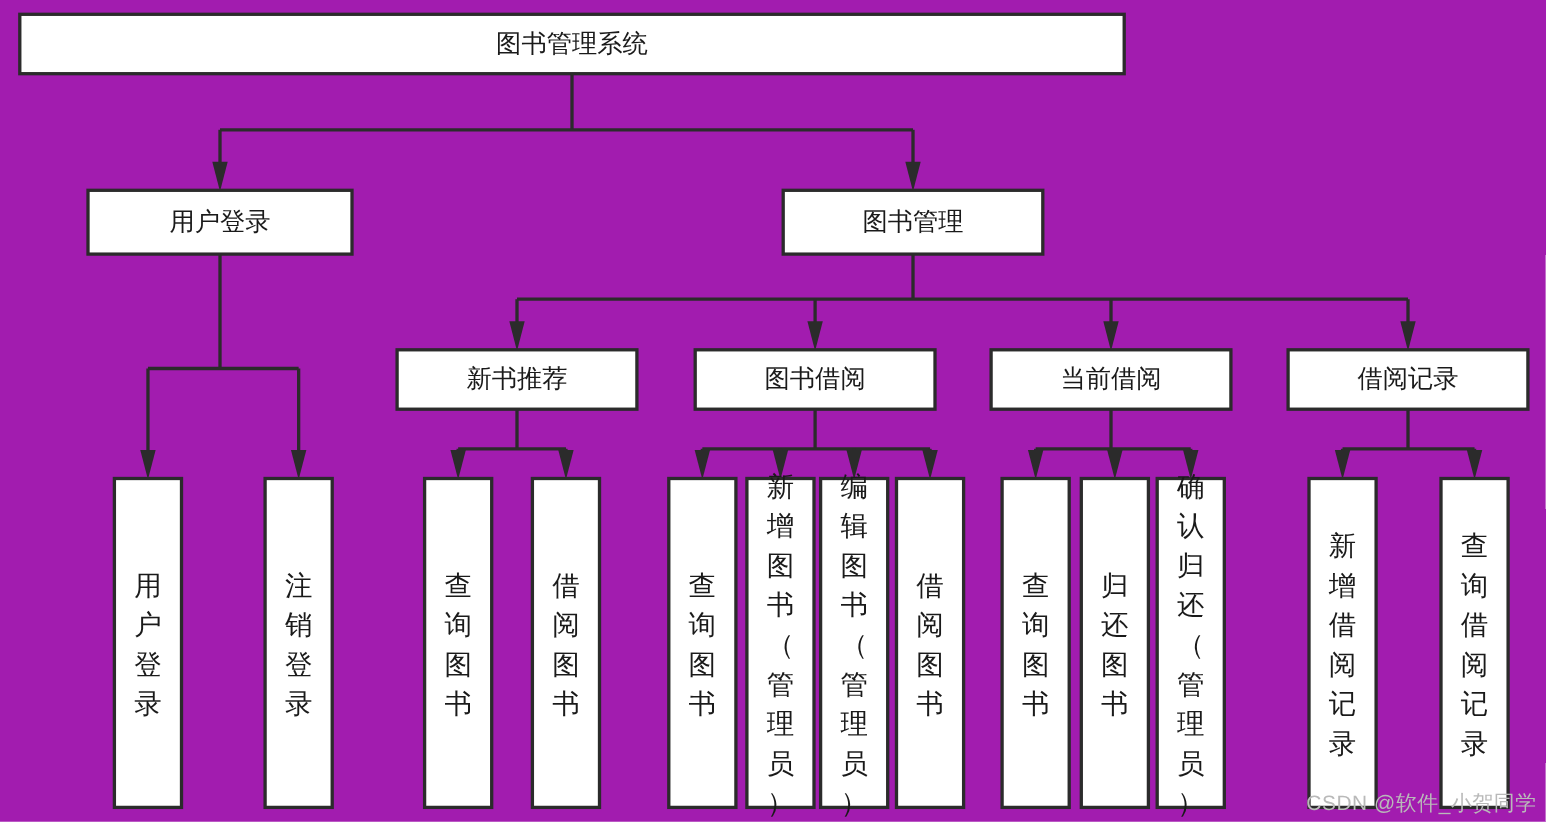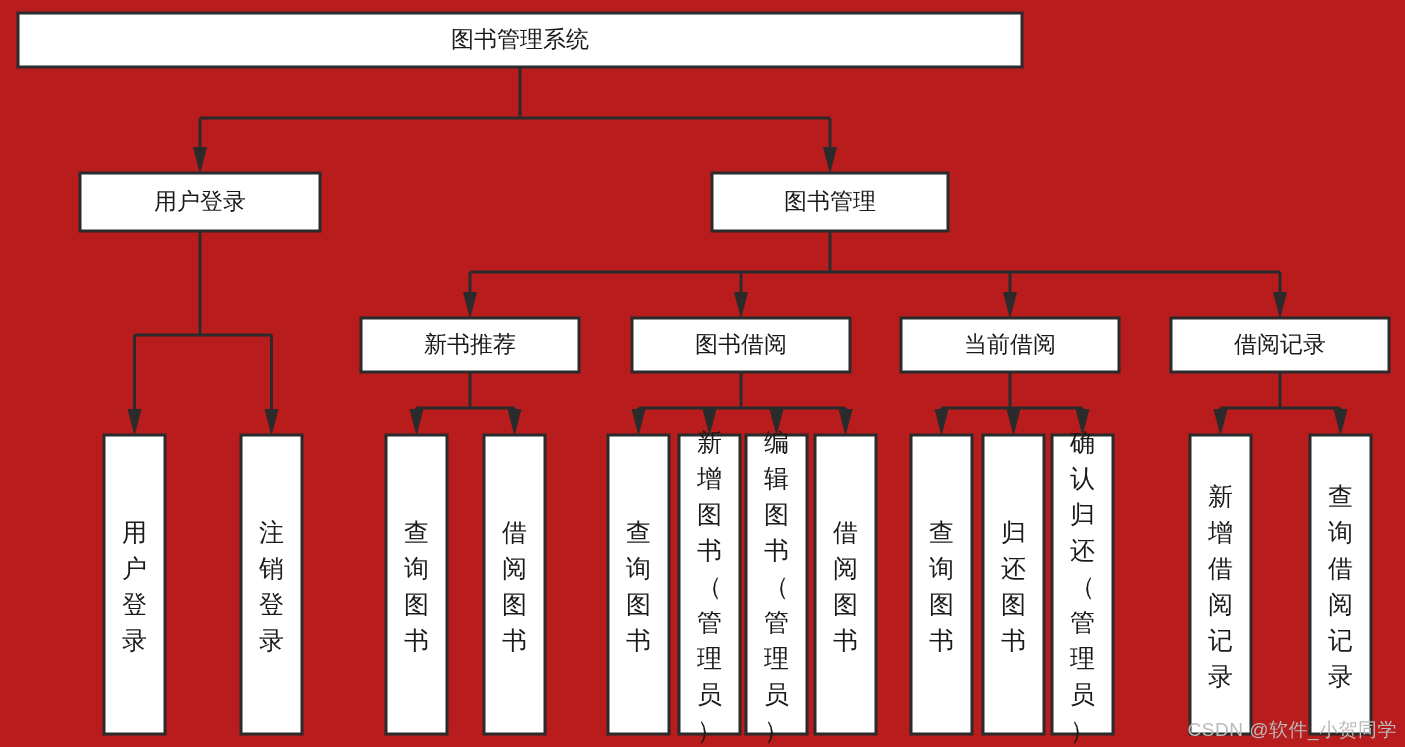--- a/index.html
+++ b/index.html
@@ -10,21 +10,21 @@
   body {
     width: 1405px;
     height: 747px;
     font-family: "Liberation Sans", "DejaVu Sans", sans-serif;
     overflow: hidden;
   }
   #diagram-root {
     position: relative;
     width: 1405px;
     height: 747px;
-    background: #b91c1c;
+    background: #a21caf;
   }
   svg#tree-svg {
     position: absolute;
     left: 0;
     top: 0;
     width: 1405px;
     height: 747px;
     display: block;
   }
   .node-box {

